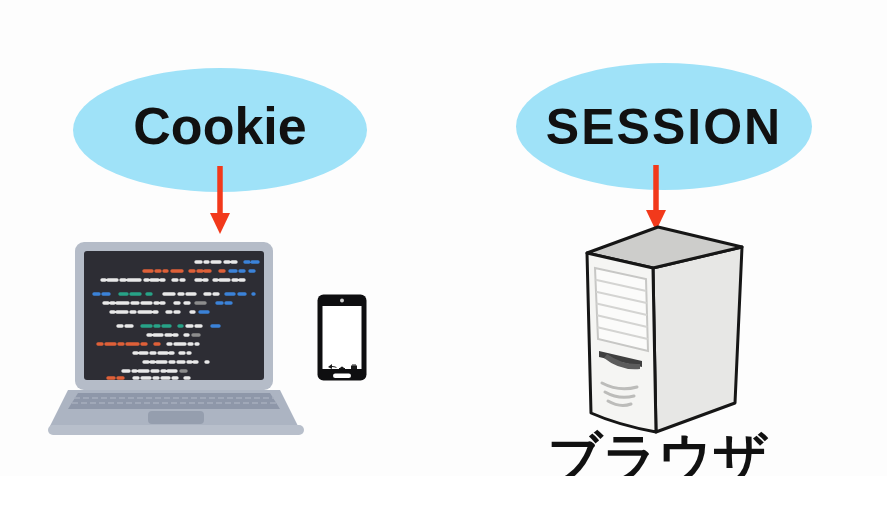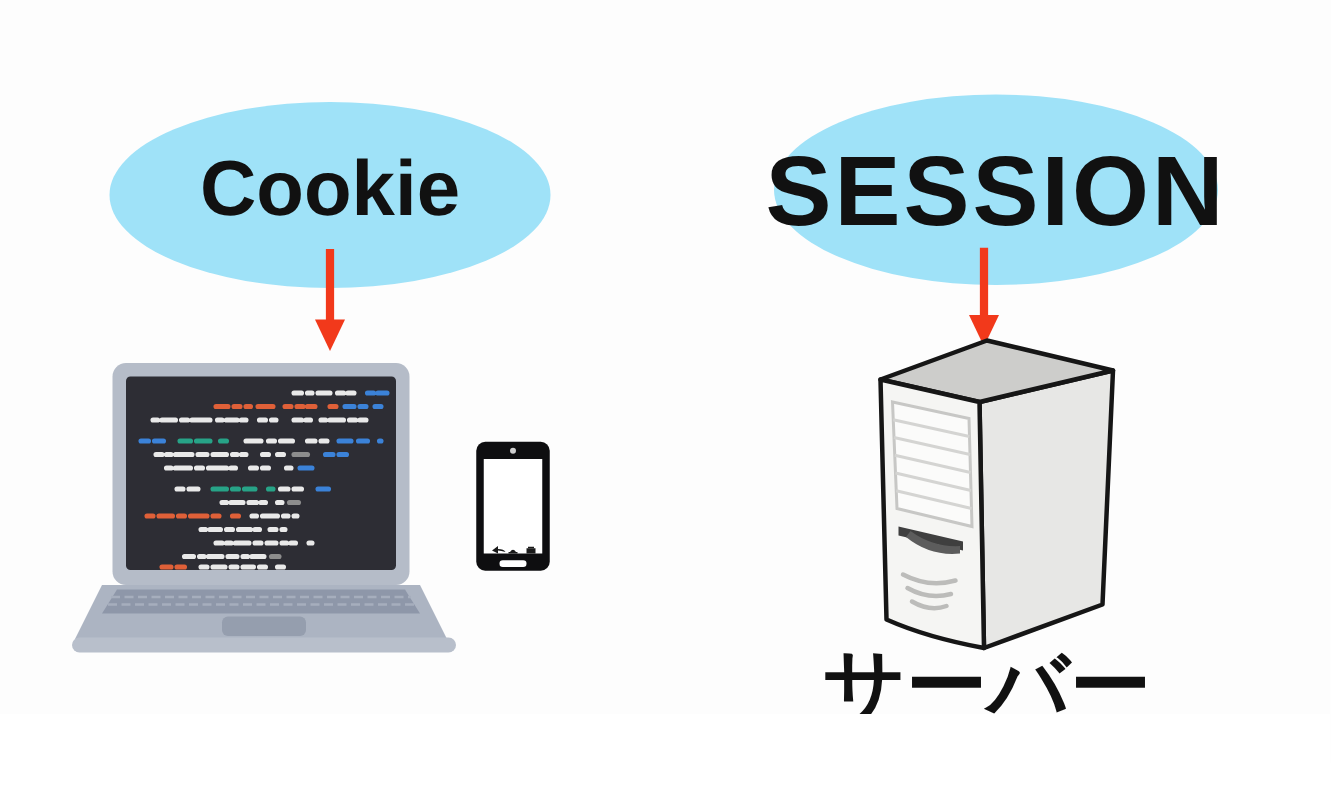--- a/index.html
+++ b/index.html
@@ -21,21 +21,21 @@
   }
   .bubble-label{
     font-weight:bold;
     color:var(--text,#111);
     line-height:1;
     white-space:nowrap;
   }
   #cookie-bubble{left:73px;top:68px;width:294px;height:124px;}
   #cookie-bubble .bubble-label{font-size:52px;letter-spacing:0px;margin-top:-8px;}
   #session-bubble{left:516px;top:63px;width:296px;height:127px;}
-  #session-bubble .bubble-label{font-size:66px;letter-spacing:2px;}
+  #session-bubble .bubble-label{font-size:50px;letter-spacing:2px;}
   .arrow{position:absolute;}
   .arrow-fill{fill:var(--arrow,#f2391b);}
   .arrow-stroke{stroke:var(--arrow,#f2391b);}
   .caption{
     position:absolute;
     width:300px;
     text-align:center;
     font-weight:bold;
     font-size:54px;
     line-height:1.15;
@@ -150,15 +150,15 @@
     <polygon points="21,131 64,141 64,147 21,137" fill="#3f3f3f"></polygon>
     <path d="M26,138 Q 42,151 62,149 L62,144 Q 44,145 29,134 Z" fill="#5c5c5c"></path>
 
     <g stroke="#bcbcba" stroke-width="3" fill="none" stroke-linecap="round">
       <path d="M24,163 Q 41,172 59,167"></path>
       <path d="M27,172 Q 41,180 56,176"></path>
       <path d="M30,181 Q 42,188 53,184"></path>
     </g>
   </svg>
 
-  <div class="caption" id="server-caption">サーバー</div>
+  <div class="caption" id="server-caption">ブラウザ</div>
 
 </div>
 
 </body></html>

